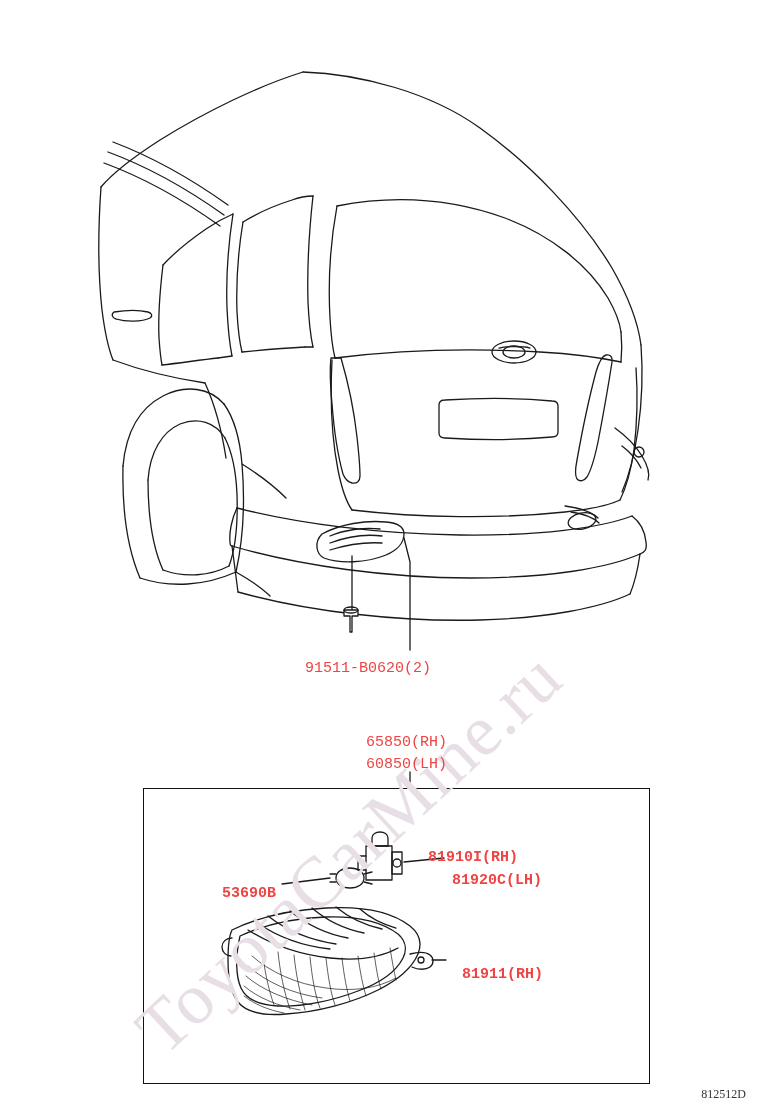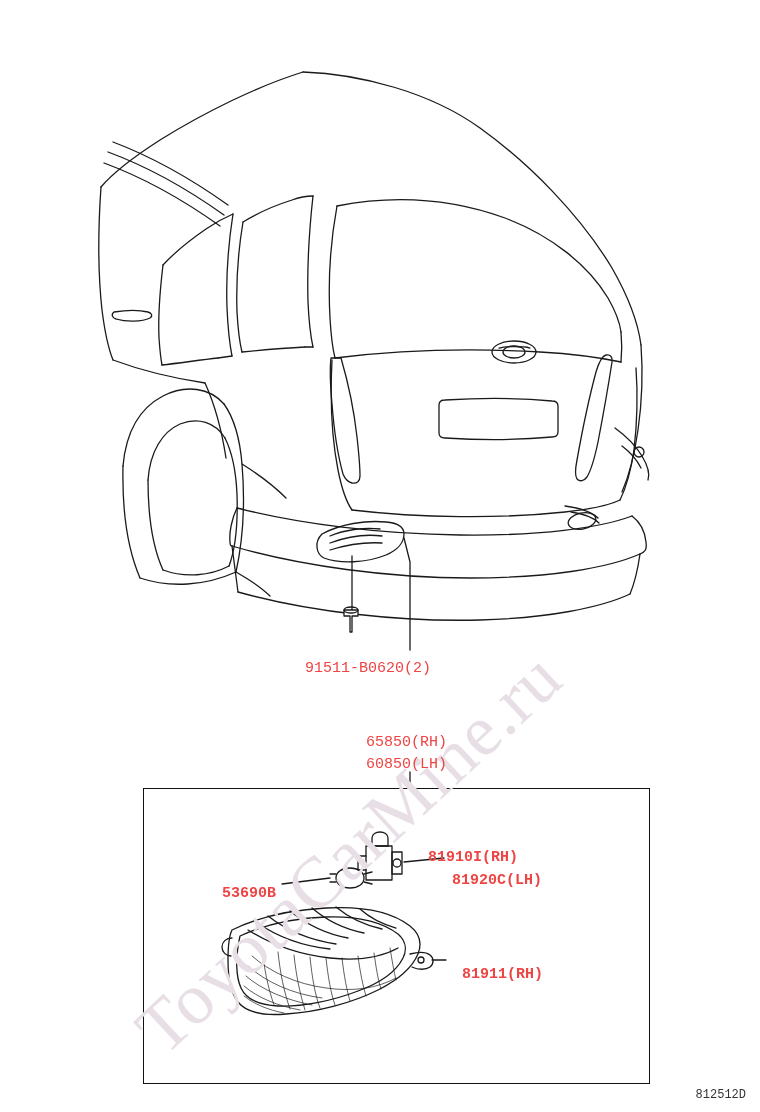--- a/index.html
+++ b/index.html
@@ -71,21 +71,21 @@
     font-family: "DejaVu Sans Mono", monospace;
     font-size: 16px;
     font-weight: bold;
     letter-spacing: 0.5px;
     white-space: pre;
   }
   .diagram-id {
     position: absolute;
     right: 14px;
     bottom: 10px;
-    font-family: Liberation Mono, monospace;
+    font-family: Liberation Serif, serif;
     font-size: 12px;
     color: #333;
     z-index: 10;
   }
   .detail-frame {
     position: absolute;
     left: 143px;
     top: 788px;
     width: 507px;
     height: 296px;

